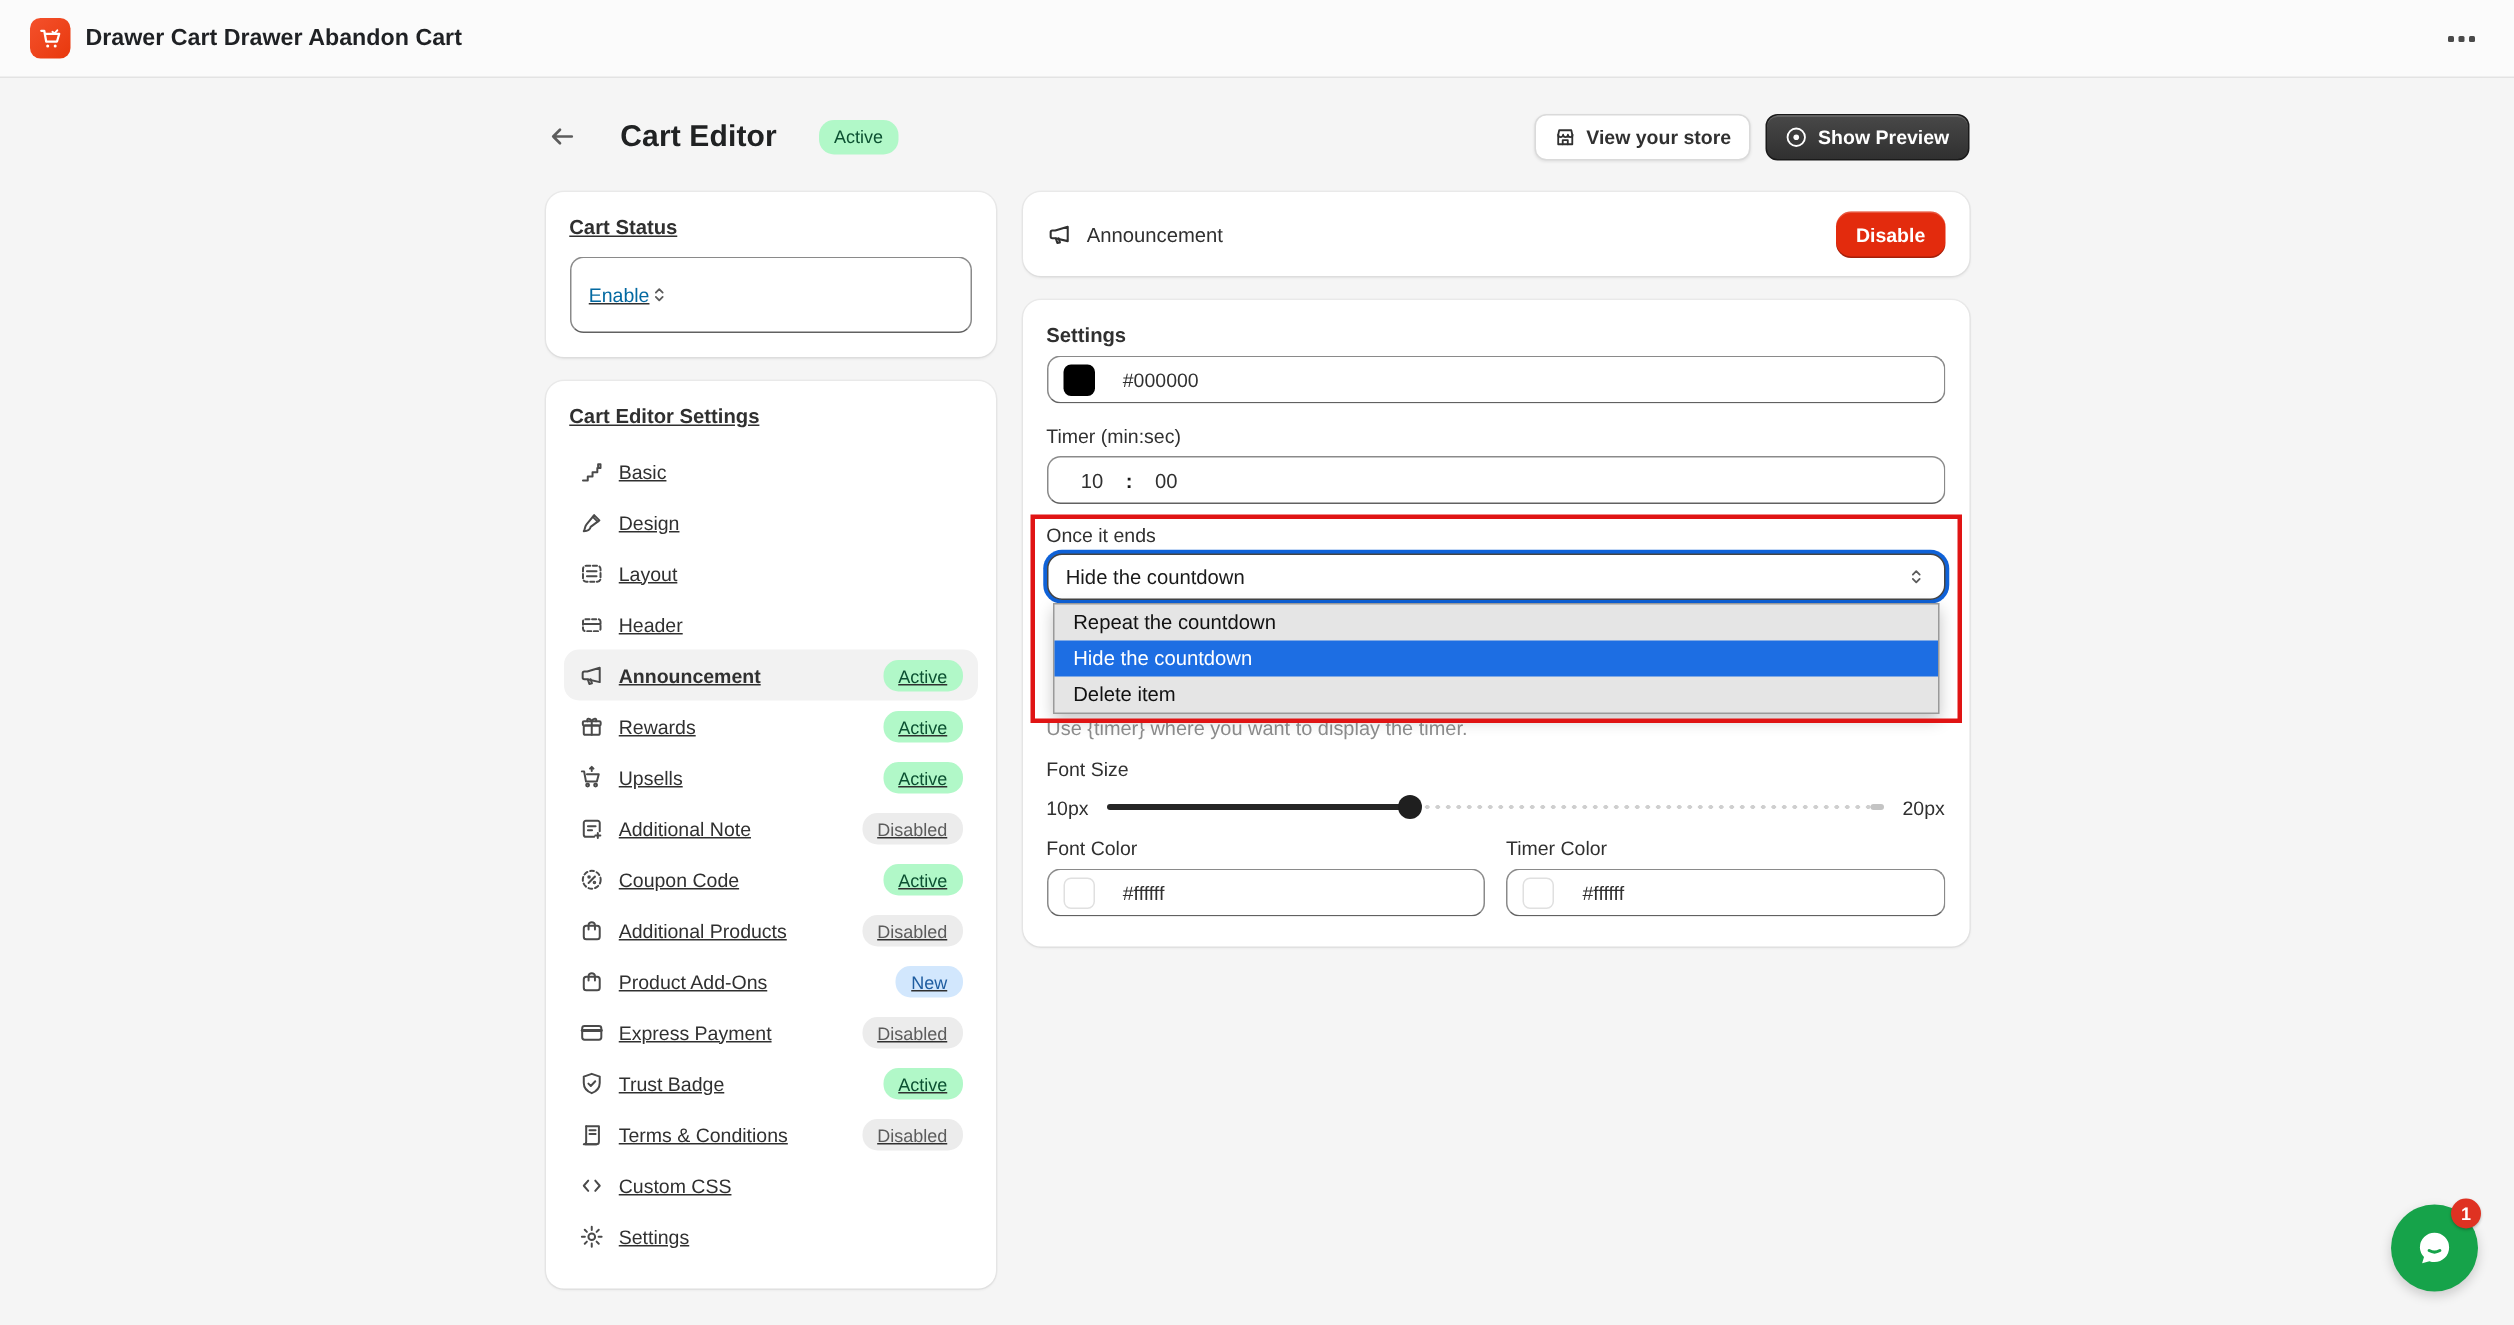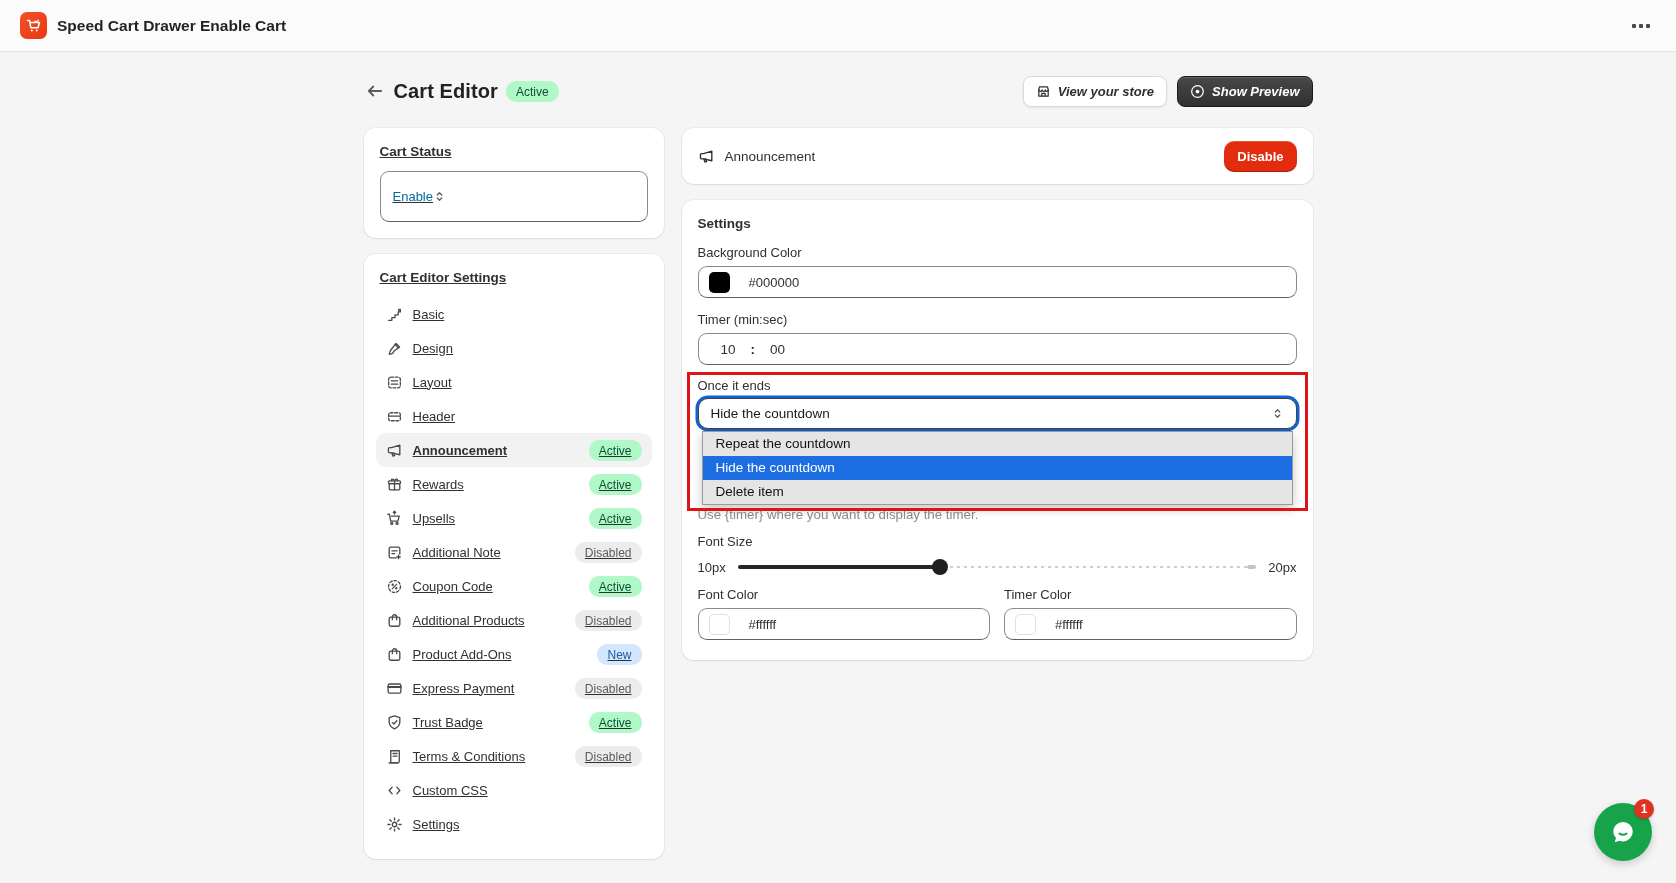--- a/index.html
+++ b/index.html
@@ -22,30 +22,30 @@
     display:flex; align-items:center; justify-content:center;
   }
   .app-title{ font-size:15.5px; font-weight:700; color:#1f2124; }
   .menu-dots{ background:none; border:none; cursor:pointer; display:flex; gap:3px; padding:6px; }
   .menu-dots i{ width:4px; height:4px; background:#4a4a4a; border-radius:1px; display:block; }
 
   
   .frame{ width:949px; margin:0 auto; }
 
   .page-head{ display:flex; align-items:center; justify-content:space-between; margin-top:22px; height:34px; }
-  .ph-left{ display:flex; align-items:center; gap:8px; }
+  .ph-left{ display:flex; gap:28px; }
   .back-btn{ background:none; border:none; cursor:pointer; color:#5c5c5c; padding:2px; }
   .page-title{ font-size:20px; font-weight:700; color:#202223; letter-spacing:.1px; }
   .badge{ display:inline-block; font-size:12px; line-height:1; padding:5px 10px 4px; border-radius:10px; font-weight:400; white-space:nowrap; }
   .b-active{ background:var(--active-badge-bg,#b1f8c8); color:var(--active-badge-text,#0c5132); }
   .b-disabled{ background:var(--disabled-badge-bg,#ececec); color:var(--disabled-badge-text,#5c5c5c); }
   .b-new{ background:var(--new-badge-bg,#d2e7fd); color:var(--new-badge-text,#1f5da0); }
   .ph-right{ display:flex; align-items:center; gap:10px; }
   .btn{ display:flex; align-items:center; gap:7px; font-size:13px; font-weight:600; border-radius:8px;
-        padding:7px 12px; cursor:pointer; font-family:inherit;font-style:italic; }
+        padding:7px 12px; cursor:pointer; font-family:inherit; }
   .btn-light{ background:#fff; color:#303030; border:1px solid #dadada; box-shadow:0 1px 2px rgba(0,0,0,.08); }
   .btn-dark{ background:linear-gradient(#484848,#303030); color:#fff; border:1px solid #1a1a1a; box-shadow:inset 0 1px 0 rgba(255,255,255,.15); }
 
   .columns{ display:flex; gap:18px; margin-top:20px; align-items:flex-start; }
   .col-left{ width:300px; flex:0 0 300px; display:flex; flex-direction:column; gap:16px;text-decoration:underline; }
   .col-main{ flex:1; display:flex; flex-direction:column; gap:16px; }
   .card{ background:#fff; border-radius:12px; box-shadow:0 1px 2px rgba(0,0,0,.07), 0 0 0 1px rgba(0,0,0,.04); }
 
   
   .status-card{ padding:16px; }
@@ -144,21 +144,21 @@
 <header class="titlebar">
   <div class="app-id">
     <span class="app-icon">
       <svg width="16" height="16" viewBox="0 0 16 16" fill="none" stroke="#fff" stroke-width="1.5" stroke-linecap="round" stroke-linejoin="round">
         <path d="M1.5 2.5h2l1.3 7.2h7.2l1.5-5.2H4"></path>
         <circle cx="5.8" cy="12.6" r="1" fill="#fff" stroke="none"></circle>
         <circle cx="10.8" cy="12.6" r="1" fill="#fff" stroke="none"></circle>
         <path d="M9 3.2l1.2 1.2 2-2.2" stroke-width="1.3"></path>
       </svg>
     </span>
-    <span class="app-title">Speed Cart Drawer Enable Cart</span>
+    <span class="app-title">Drawer Cart Drawer Abandon Cart</span>
   </div>
   <button class="menu-dots" aria-label="menu">
     <i></i>
       <i></i>
       <i></i>
   </button>
 </header>
 
 <div class="frame">
 
@@ -388,21 +388,20 @@
             </svg>
           </span>
           <span class="ann-title">Announcement</span>
         </div>
         <button class="btn-disable">Disable</button>
       </div>
 
       <div class="card settings-card">
         <div class="card-title">Settings</div>
 
-        <div class="f-label">Background Color</div>
         <div class="input">
           <span class="swatch black"></span>
           <span>#000000</span>
         </div>
 
         <div class="f-label">Timer (min:sec)</div>
         <div class="input timer-input">
           <span>10</span>
           <span class="timer-colon">:</span>
           <span>00</span>

